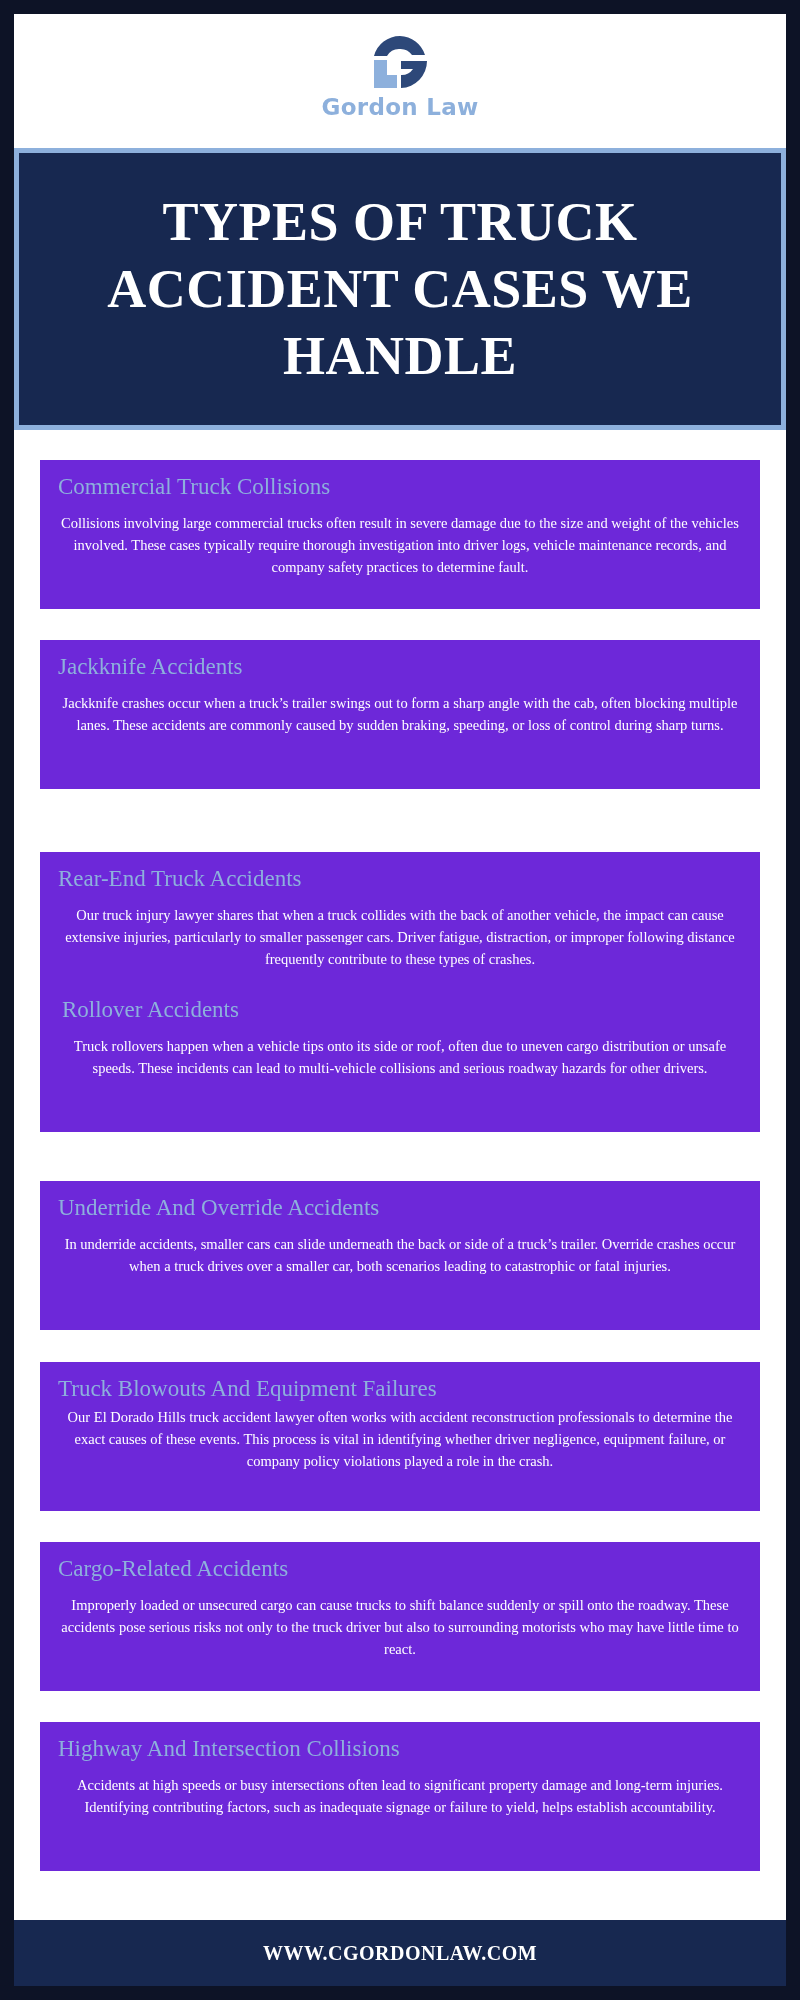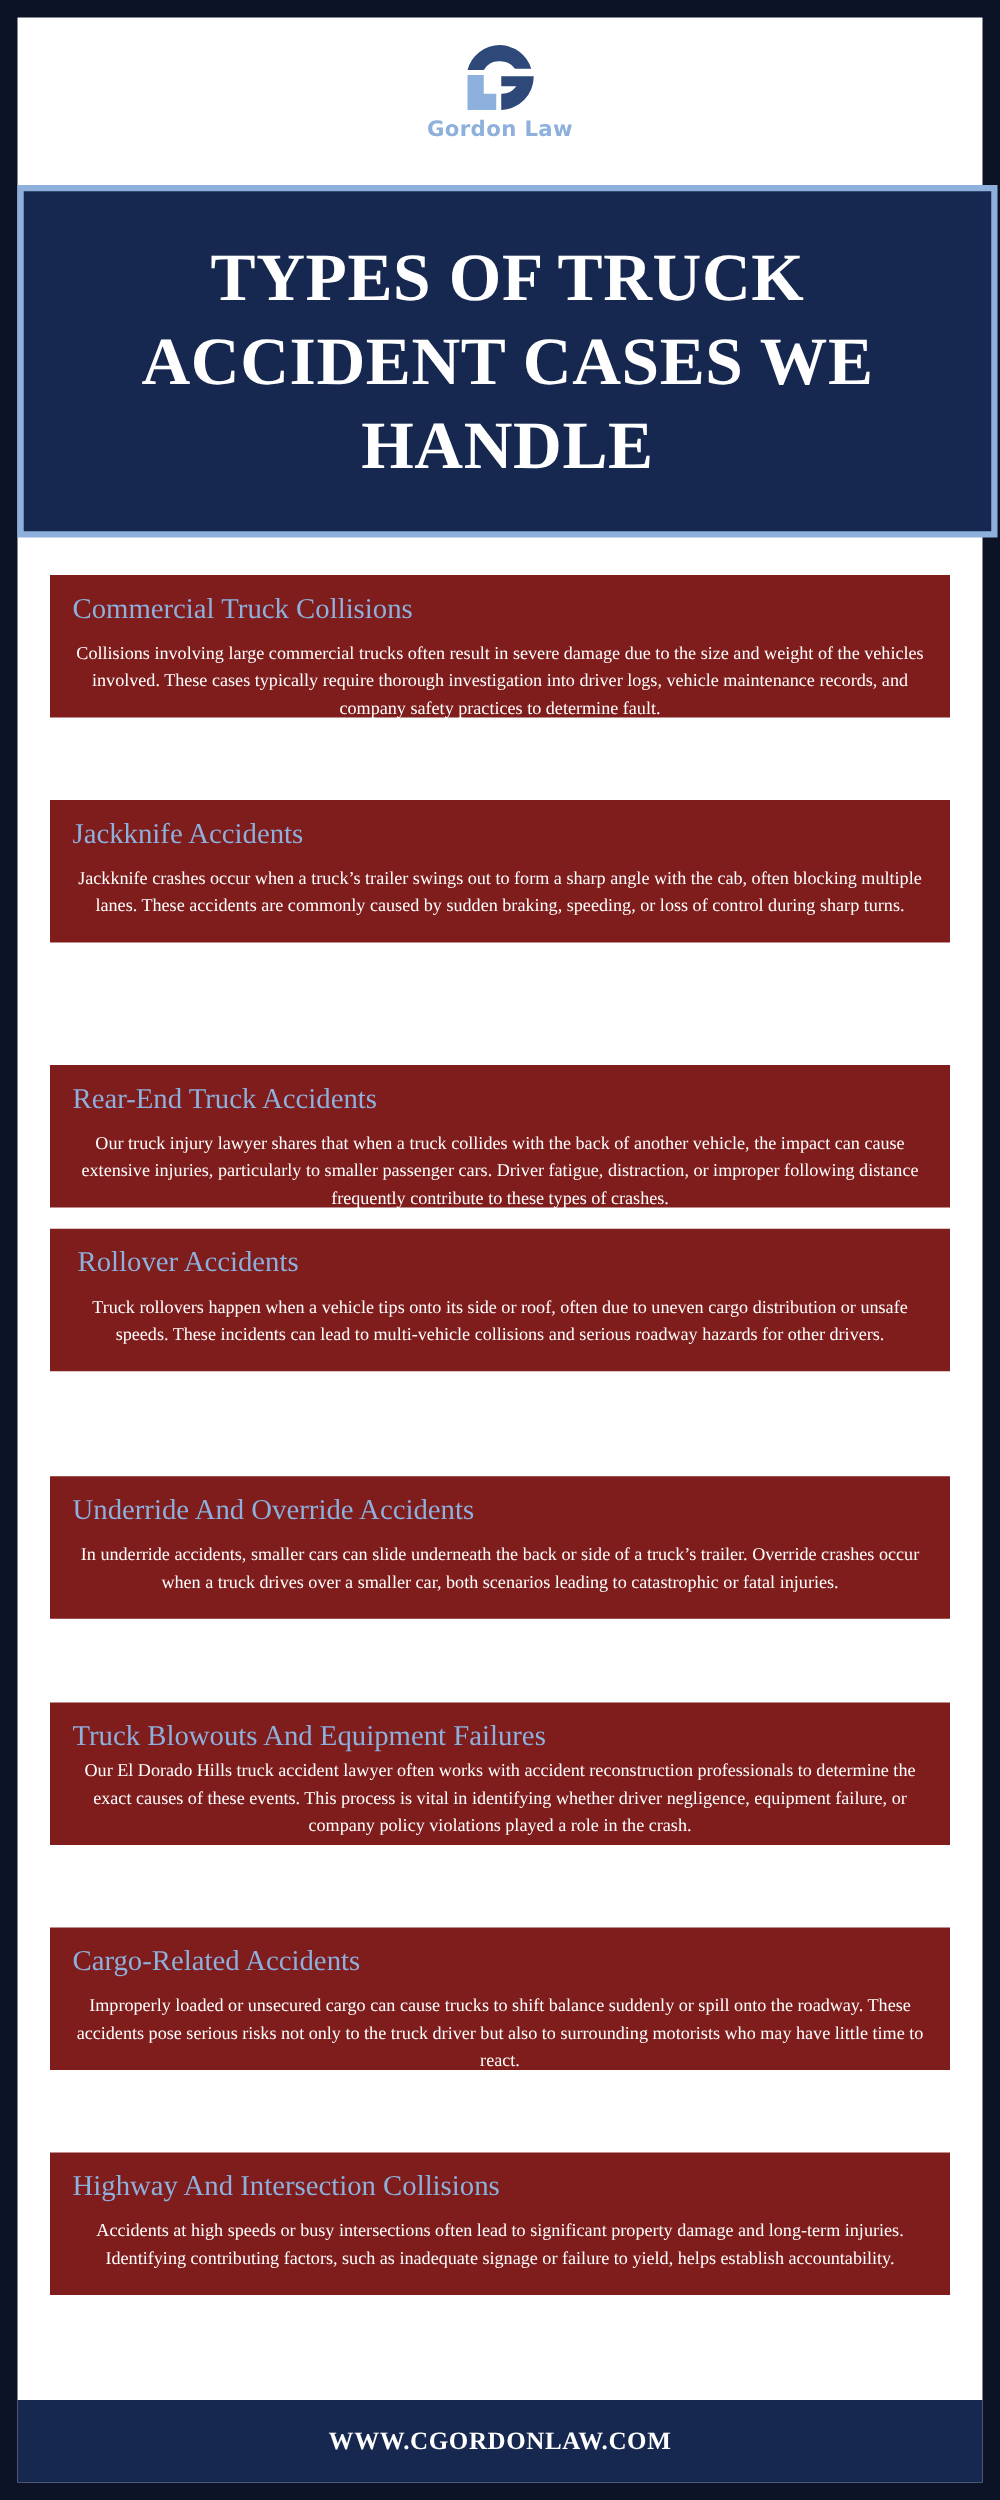--- a/index.html
+++ b/index.html
@@ -18,50 +18,49 @@
     .logo {
       position: absolute; left: 0; top: 20px; width: 772px; height: 110px;
       text-align: center;
     }
     .logo svg { display: block; margin: 0 auto; }
     .logo-text {
       display: block;
       margin-top: 4px;
       font-family: "DejaVu Sans", sans-serif;
       font-weight: bold;
-      font-size: 17px;
+      font-size: 23px;
       color: #8db0dc;
       letter-spacing: 0.3px;
     }
     .banner {
       position: absolute; left: 0; top: 134px;
       width: 772px; height: 282px;
       background: #8db0dc;
-      padding-left: 12px;
     }
     .banner-inner {
       position: absolute; left: 5px; top: 5px; right: 5px; bottom: 5px;
       background: #172850;
       display: flex; align-items: center; justify-content: center;
     }
     .banner-title {
       margin: 0;
       color: #ffffff;
       font-family: "Liberation Serif", serif;
       font-weight: bold;
       font-size: 54px;
       line-height: 67px;
       text-align: center;
       width: 640px;
       letter-spacing: 0.5px;
     }
     .cards { position: absolute; left: 26px; top: 446px; width: 720px; }
     .card {
-      position: absolute; left: 0; width: 720px; height: 114px;
-      background: #7f1d1d;
+      position: absolute; left: 0; width: 720px; height: 149px;
+      background: #6d28d9;
       box-sizing: border-box;
       padding: 12px 18px 0 18px;
     }
     .card-title {
       margin: 0;
       font-family: "Liberation Serif", serif;
       font-size: 23px;
       color: #8db0dc;
       line-height: 30px;
       font-weight: normal;

